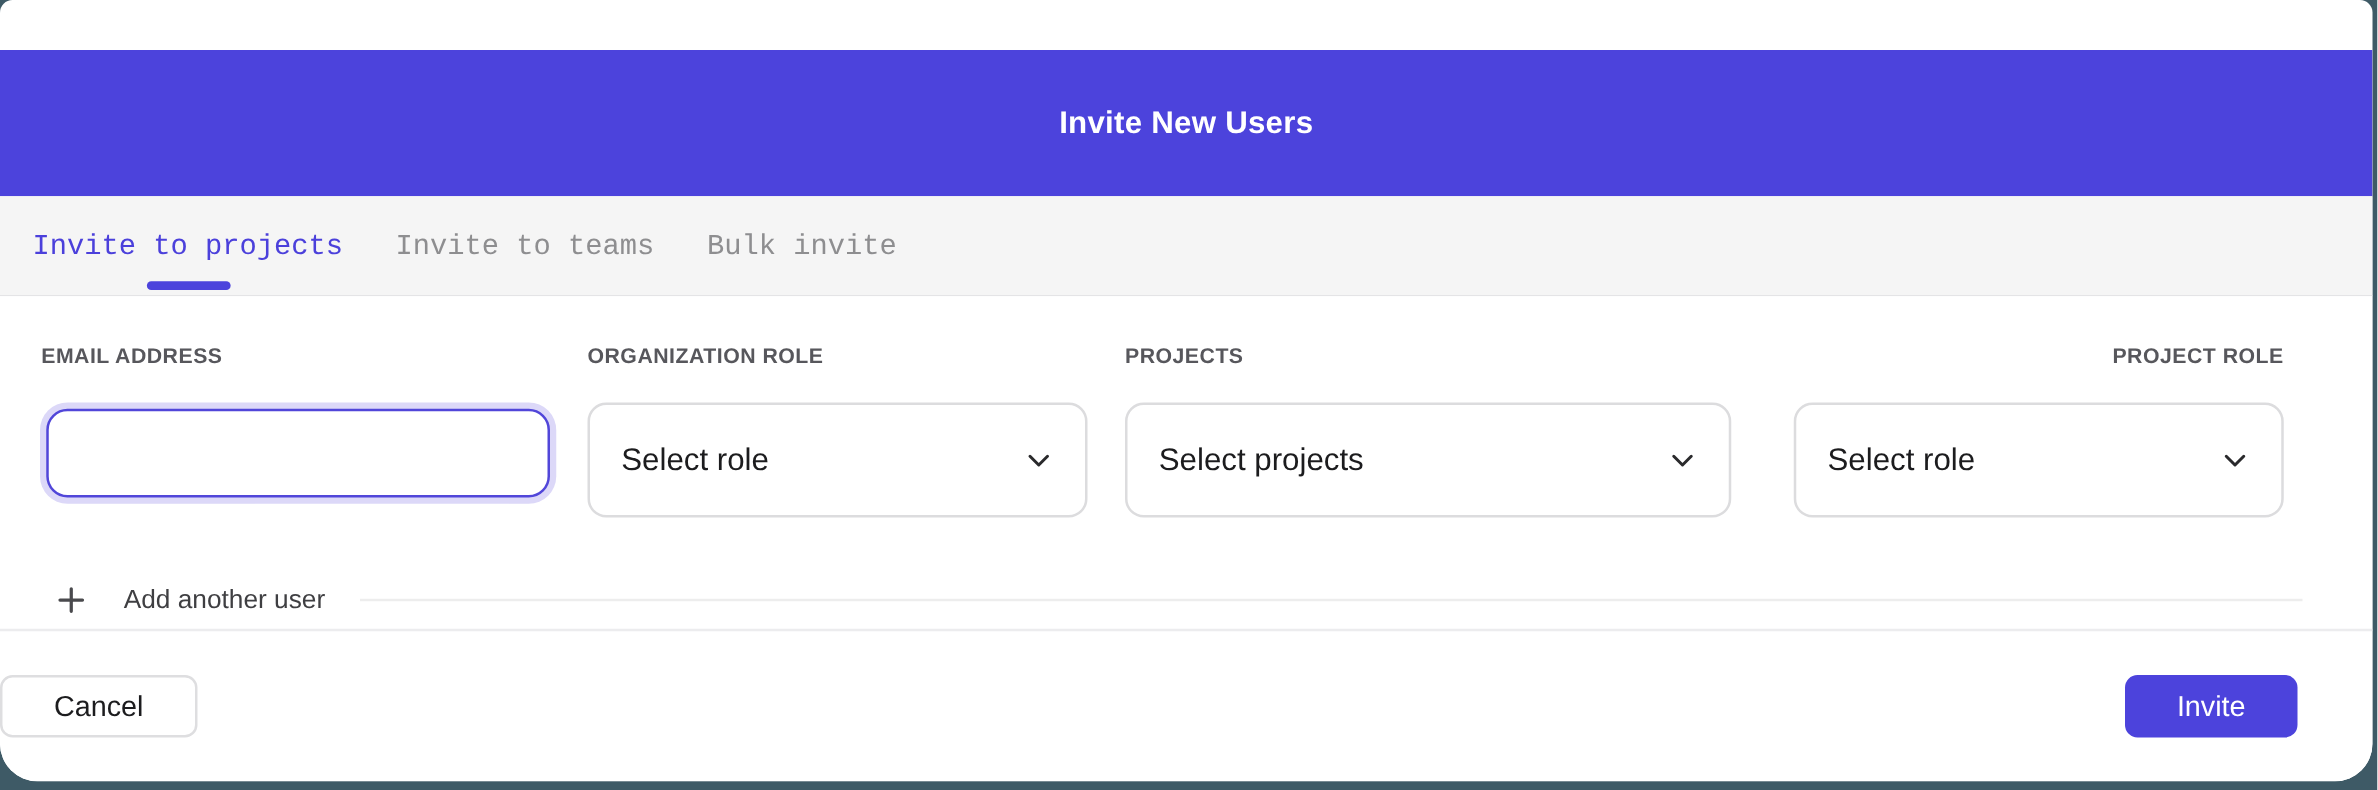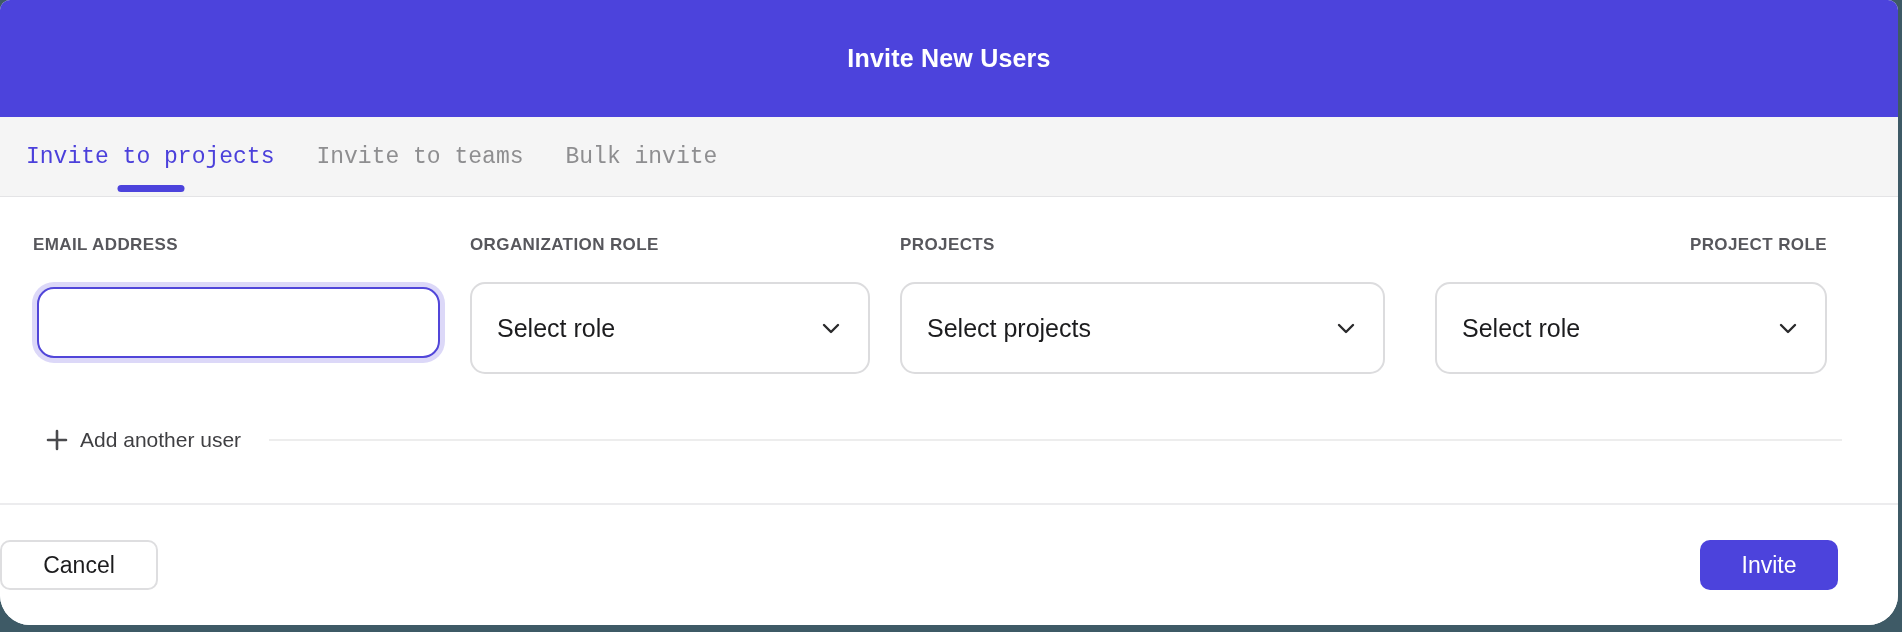--- a/index.html
+++ b/index.html
@@ -23,20 +23,21 @@
     flex-direction: column;
   }
   
   .modal-header {
     height: 117px;
     flex: 0 0 117px;
     background: #4C43DC;
     display: flex;
     align-items: center;
     justify-content: center;
+    margin-top: 40px;
   }
   .modal-title {
     color: #ffffff;
     font-size: 25px;
     font-weight: 700;
     letter-spacing: 0.2px;
   }
   
   .tab-bar {
     flex: 0 0 80px;
@@ -125,21 +126,21 @@
   
   .add-user-row {
     margin-top: 54px;
     display: flex;
     align-items: center;
     padding-left: 12px;
   }
   .add-user-btn {
     display: flex;
     align-items: flex-start;
-    gap: 11px;
+    gap: 30px;
     background: transparent;
     border: none;
     cursor: pointer;
     font-family: inherit;
     font-size: 21px;
     font-weight: 500;
     color: #3F3F42;
     white-space: nowrap;
   }
   .plus-icon { width: 24px; height: 24px; }

